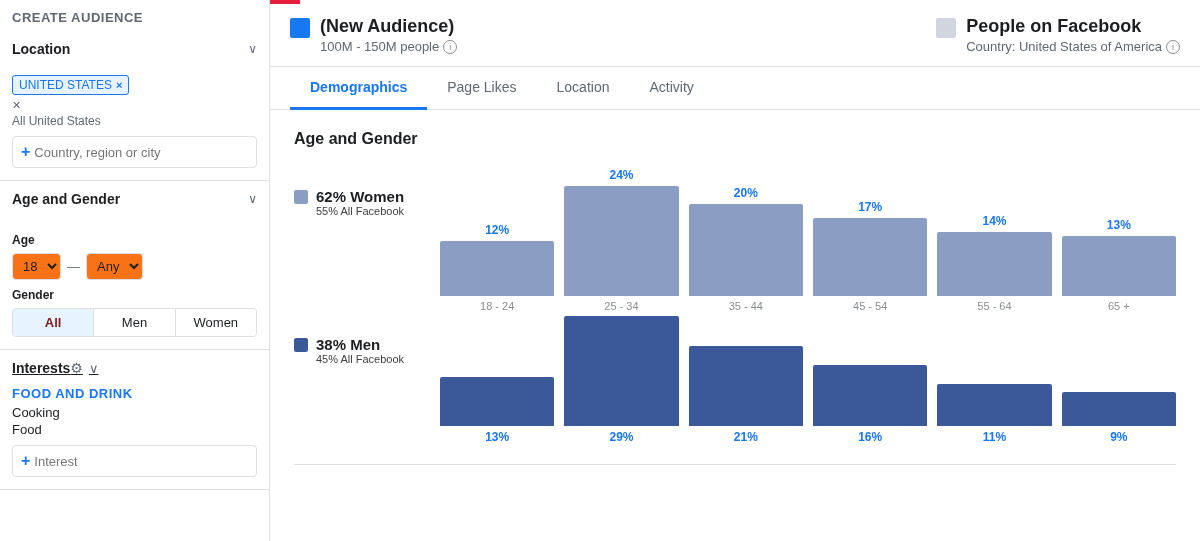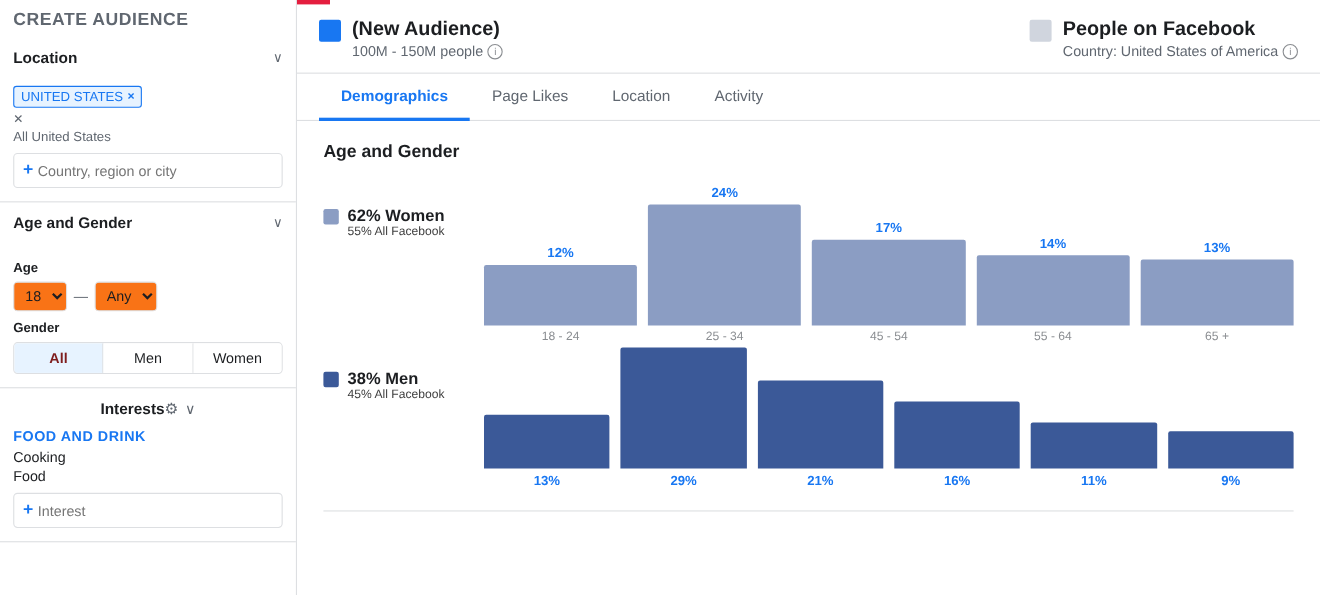--- a/index.html
+++ b/index.html
@@ -3,21 +3,21 @@
   <meta charset="utf-8">
   <style>
     * { box-sizing: border-box; margin: 0; padding: 0; }
     body { font-family: -apple-system, BlinkMacSystemFont, 'Segoe UI', Helvetica, Arial, sans-serif; font-size: 13px; background: #f0f2f5; color: #1c1e21; }
 
     .app-container { display: flex; height: 541px; width: 1200px; overflow: hidden; background: #fff; }
 
     
     .sidebar { width: 270px; min-width: 270px; border-right: 1px solid #dddfe2; background: #fff; overflow-y: auto; padding-bottom: 20px; }
 
-    .sidebar-header { padding: 10px 12px 6px 12px; font-size: 16px; font-weight: 700; color: #606770; text-transform: uppercase; letter-spacing: 0.5px; }
+    .sidebar-header { padding: 10px 12px 6px 12px; font-size: 13px; font-weight: 700; color: #606770; text-transform: uppercase; letter-spacing: 0.5px; }
 
     .sidebar-section { border-bottom: 1px solid #dddfe2; }
 
     .section-title-row { display: flex; justify-content: space-between; align-items: center; padding: 10px 12px; cursor: pointer; }
     .section-title { font-size: 14px; font-weight: 600; color: #1c1e21; }
     .section-arrow { color: #606770; font-size: 12px; }
 
     
     .location-content { padding: 8px 12px 12px 12px; }
     .tag-container { display: flex; align-items: center; flex-wrap: wrap; gap: 4px; margin-bottom: 4px; }
@@ -34,21 +34,21 @@
     .field-label { font-size: 12px; font-weight: 600; color: #1c1e21; margin-bottom: 6px; margin-top: 8px; }
     .age-row { display: flex; align-items: center; gap: 6px; margin-bottom: 4px; }
     .age-select { border: 1px solid #dddfe2; border-radius: 4px; padding: 4px 6px; font-size: 13px; background: #f97316; color: #1c1e21; }
     .dash { color: #606770; }
     .gender-buttons { display: flex; border: 1px solid #dddfe2; border-radius: 4px; overflow: hidden; margin-top: 4px; }
     .gender-btn { flex: 1; padding: 6px 0; text-align: center; font-size: 13px; cursor: pointer; background: #fff; border: none; color: #1c1e21; border-right: 1px solid #dddfe2; }
     .gender-btn:last-child { border-right: none; }
     .gender-btn.active { background: #e7f3ff; color: #7f1d1d; font-weight: 600; }
 
     
-    .interests-title-row { display: flex; justify-content: center; align-items: center; padding: 10px 12px; cursor: pointer; }
+    .interests-title-row { display: flex; justify-content: flex-start; align-items: center; padding: 10px 12px; cursor: pointer; text-decoration: underline; }
     .interests-icons { display: flex; gap: 6px; align-items: center; color: #606770; }
     .interests-content { padding: 0 12px 12px 12px; }
     .interest-category { font-size: 13px; font-weight: 700; color: #1877f2; text-transform: uppercase; letter-spacing: 0.5px; margin-bottom: 4px; }
     .interest-item { font-size: 13px; color: #1c1e21; margin-bottom: 2px; }
     .interest-input { display: flex; align-items: center; border: 1px solid #dddfe2; border-radius: 4px; padding: 6px 8px; gap: 4px; background: #fff; margin-top: 8px; }
     .interest-input input { border: none; outline: none; font-size: 13px; color: #606770; width: 100%; background: transparent; }
 
     
     .main-content { flex: 1; overflow-y: auto; background: #fff; }
 
@@ -218,20 +218,25 @@
     <span class="bar-pct">12%</span>
     <div class="bar women-bar" style="height:55px;"></div>
     <span class="bar-label">18 - 24</span>
   </div>
             <div class="bar-group">
     <span class="bar-pct">24%</span>
     <div class="bar women-bar" style="height:110px;"></div>
     <span class="bar-label">25 - 34</span>
   </div>
             <div class="bar-group">
+    <span class="bar-pct">20%</span>
+    <div class="bar women-bar" style="height:92px;"></div>
+    <span class="bar-label">35 - 44</span>
+  </div>
+            <div class="bar-group">
     <span class="bar-pct">17%</span>
     <div class="bar women-bar" style="height:78px;"></div>
     <span class="bar-label">45 - 54</span>
   </div>
             <div class="bar-group">
     <span class="bar-pct">14%</span>
     <div class="bar women-bar" style="height:64px;"></div>
     <span class="bar-label">55 - 64</span>
   </div>
             <div class="bar-group">

